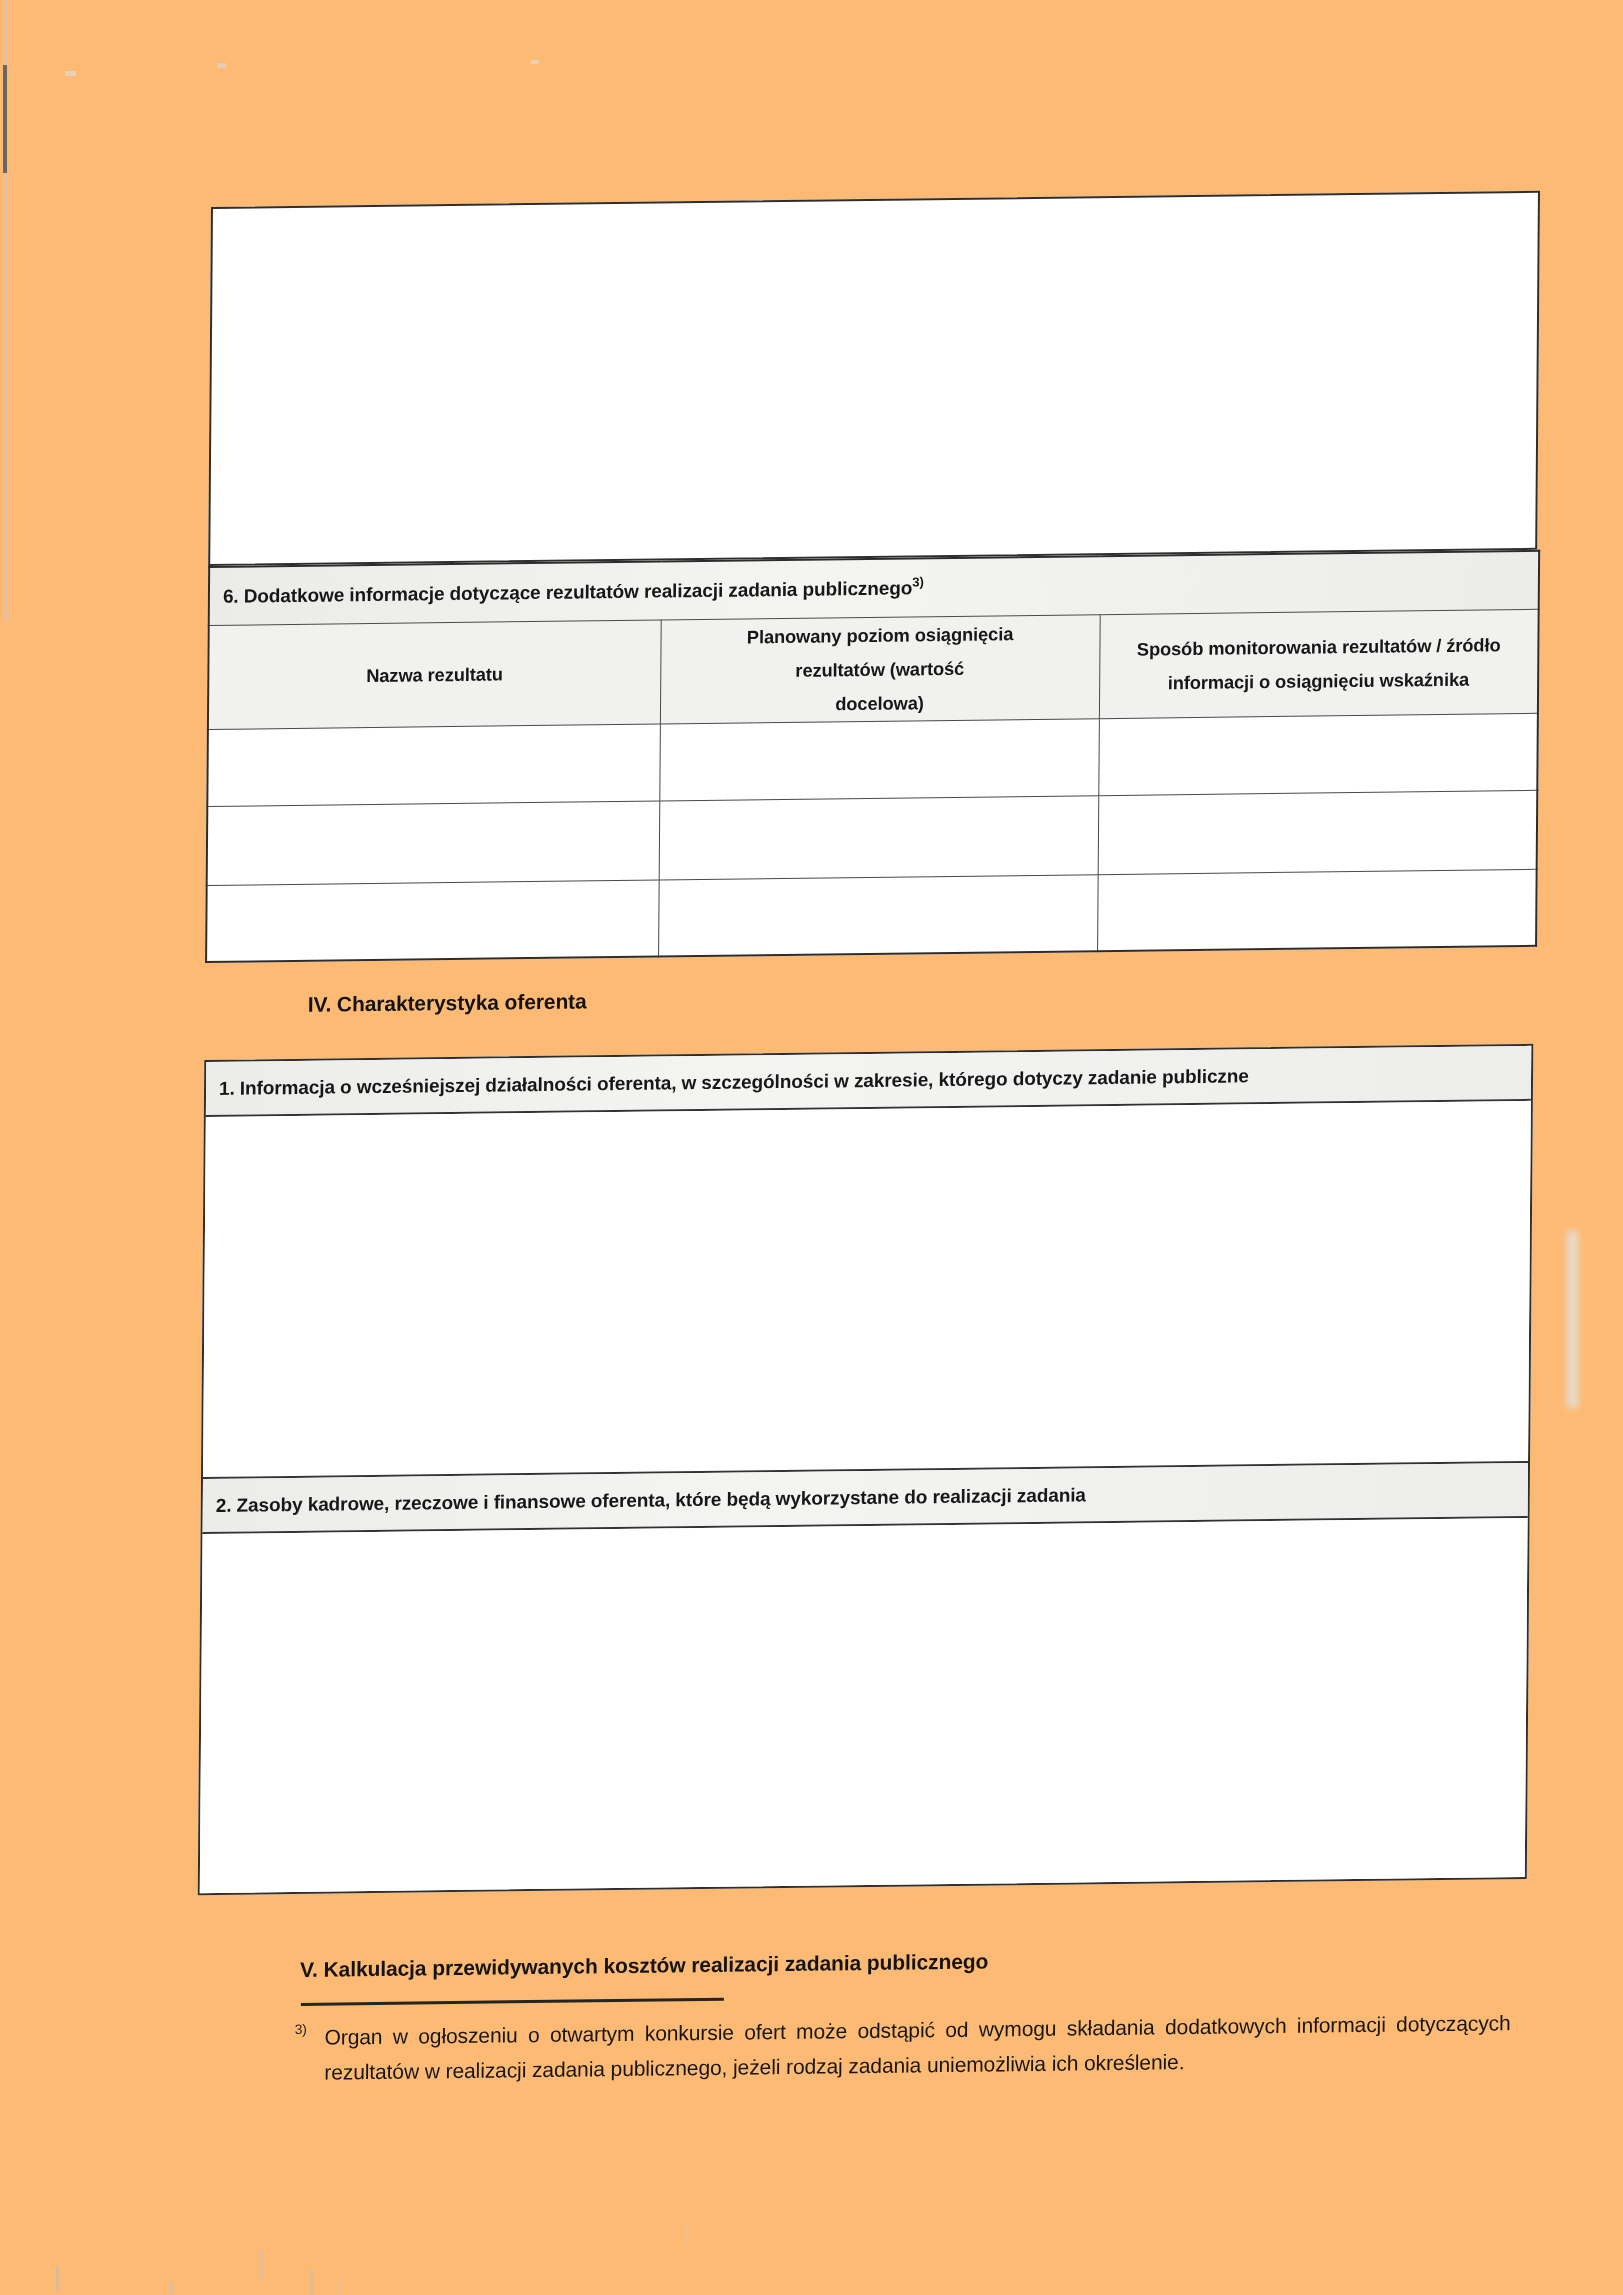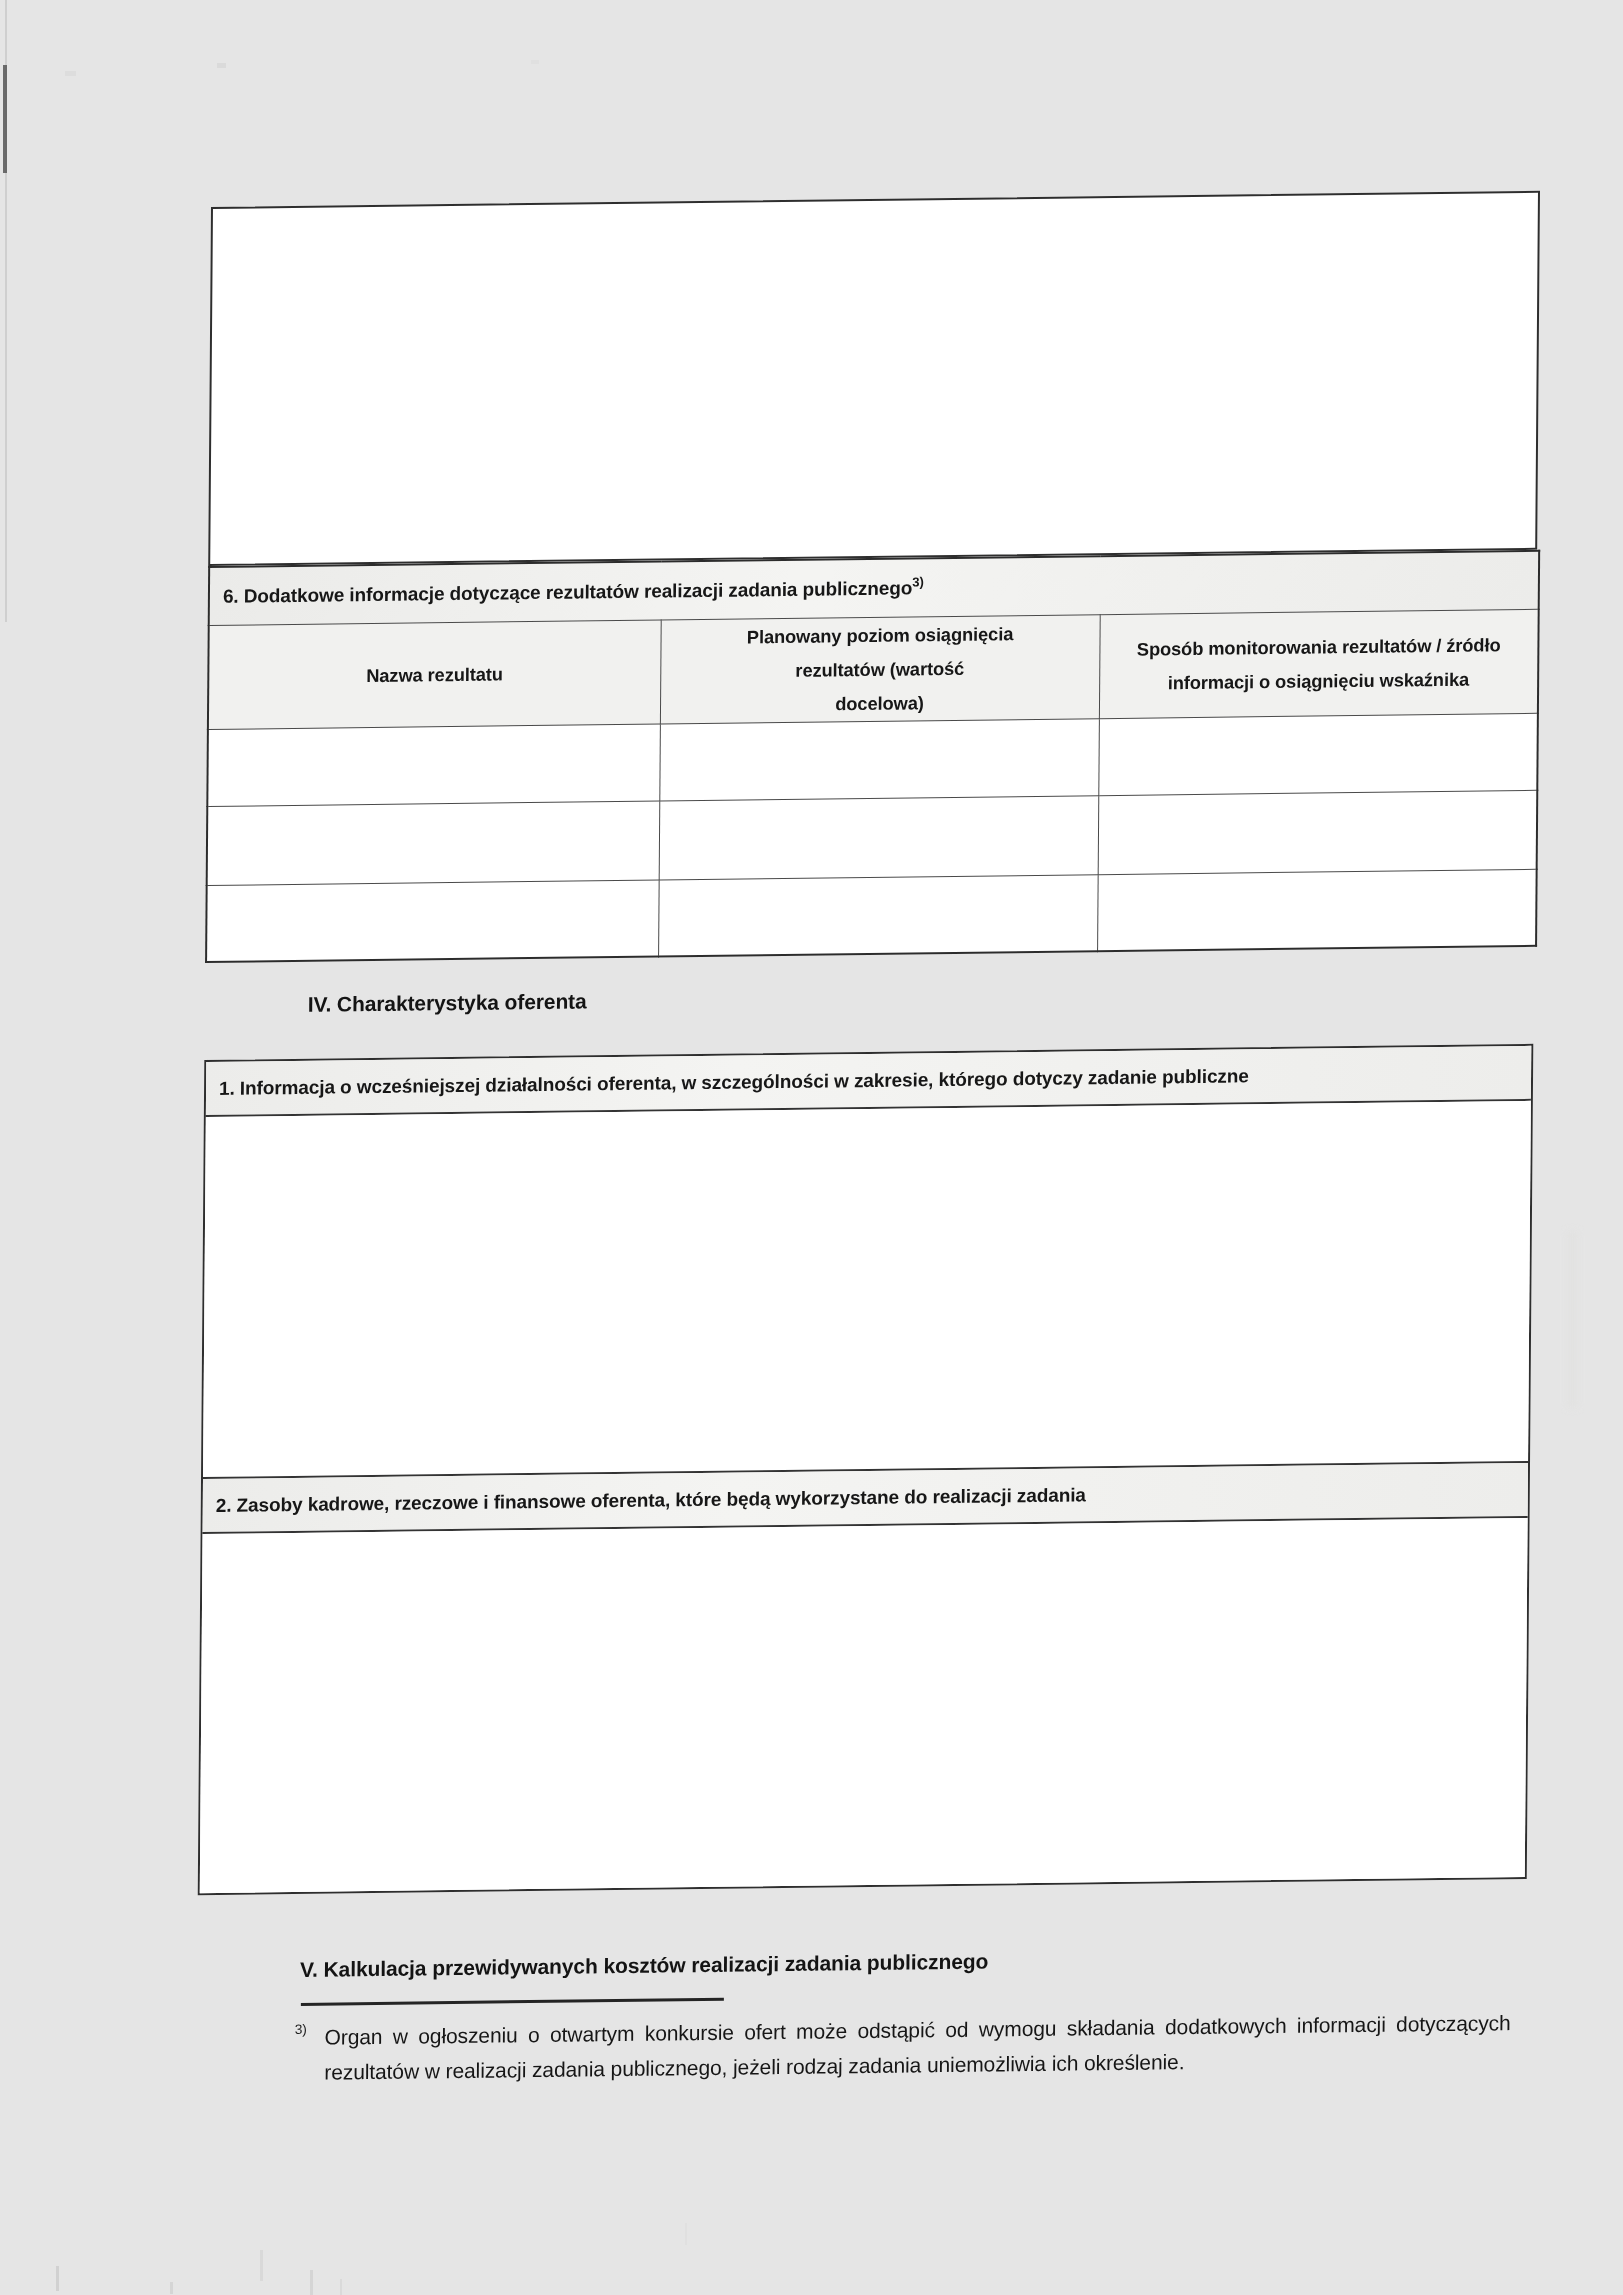--- a/index.html
+++ b/index.html
@@ -6,21 +6,21 @@
     margin: 0;
     padding: 0;
     width: 1623px;
     height: 2295px;
     background: #fcfcfb;
   }
   .page {
     position: relative;
     width: 1623px;
     height: 2295px;
-    background: #e5e5e5;
+    background: #fdba74;
     overflow: hidden;
     font-family: "Liberation Sans", sans-serif;
     color: #171717;
   }
   
   .content {
     position: absolute;
     left: 211px;
     top: 207px;
     width: 1329px;

